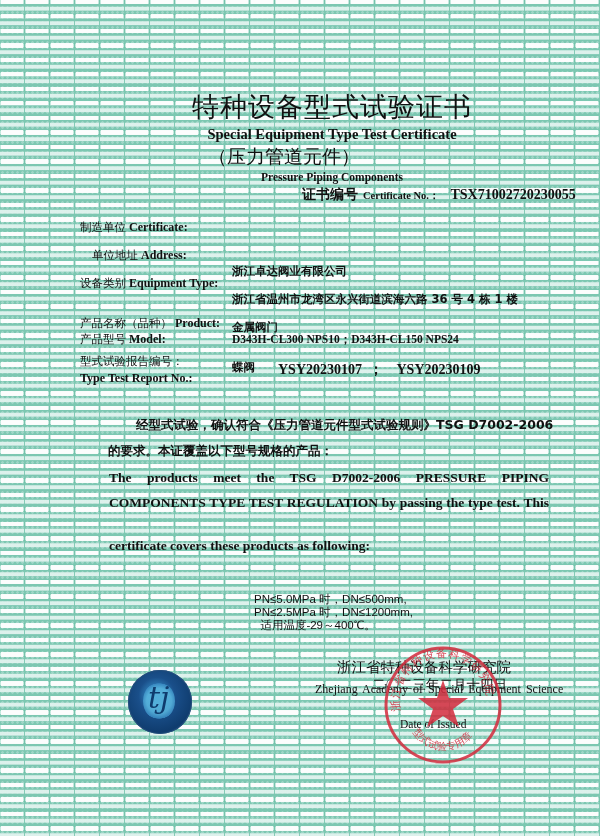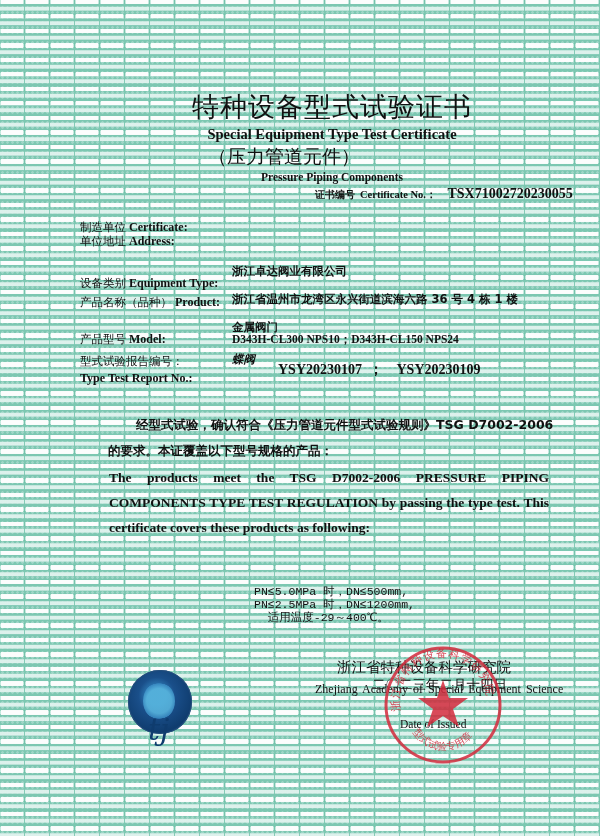--- a/index.html
+++ b/index.html
@@ -33,47 +33,47 @@
     .abs { position: absolute; white-space: nowrap; padding-left: 32px; }
     .title-cn { top: 89px; left: 0; width: 600px; text-align: center;
       font-family: "DejaVu Sans", sans-serif; font-size: 27px; letter-spacing: 1px; color: #111; }
     .title-en { top: 126px; left: 0; width: 600px; text-align: center;
       font-weight: bold; font-size: 14.5px; }
     .sub-cn { top: 144px; left: 0; width: 504px; text-align: center;
       font-family: "DejaVu Sans", sans-serif; font-size: 19px; }
     .sub-en { top: 171px; left: 0; width: 600px; text-align: center;
       font-weight: bold; font-size: 11.5px; }
     .certno { top: 186px; left: 270px; font-size: 12px; }
-    .certno .cn { font-family: "DejaVu Sans", sans-serif; font-size: 10px; font-weight: bold; margin-left: 13px; }
+    .certno .cn { font-family: "DejaVu Sans", sans-serif; font-size: 14px; font-weight: bold; }
     .certno .en { font-weight: bold; font-size: 10.5px; margin-left: 2px; }
     .certno .val { font-weight: bold; font-size: 14px; margin-left: 8px; }
     .label { left: 48px; font-size: 12px; font-weight: bold; }
     .label .cn { font-family: "DejaVu Sans", sans-serif; font-size: 11.5px; font-weight: normal; }
     .value { font-size: 12px; }
     .value.cn { font-family: "DejaVu Sans", sans-serif; font-size: 11.5px; font-weight: bold; margin-top: 44px; }
     .value.model { font-weight: bold; font-size: 11.5px; }
     .value.report { font-weight: bold; font-size: 14px; margin-left: 44px; }
     .para-cn { left: 76px; font-family: "DejaVu Sans", sans-serif; font-size: 12.5px; font-weight: bold; }
     .para-cn2 { left: 76px; font-family: "DejaVu Sans", sans-serif; font-size: 12.5px; font-weight: bold; }
     .para-en { left: 77px; width: 440px; font-weight: bold; font-size: 13.5px;
       text-align: justify; text-align-last: justify; }
-    .para-en.last { text-align-last: left; }
-    .spec { left: 222px; font-family: Liberation Mono, monospace; font-size: 11.5px; line-height: 13px; }
+    .para-en.last { text-align-last: left; margin-top: 18px; }
+    .spec { left: 222px; font-family: Liberation Sans, sans-serif; font-size: 11.5px; line-height: 13px; margin-top: 8px; }
     .org-cn { top: 658px; left: 305px; font-family: "DejaVu Sans", sans-serif; font-size: 14.5px; }
     .org-en { top: 682px; left: 283px; font-size: 12px; word-spacing: 2px; }
     .date-cn { top: 676px; left: 340px; font-family: "DejaVu Sans", sans-serif; font-size: 13.5px; }
     .date-en { top: 718px; left: 368px; font-size: 11.5px; }
     .seal { position: absolute; left: 383px; top: 644px; width: 120px; height: 122px; }
     .hologram { position: absolute; left: 128px; top: 670px; width: 64px; height: 64px; border-radius: 50%;
       background: radial-gradient(circle at 45% 40%, #2d7bb5 0 18%, #1a4f8a 35%, #0f3c6e 70%, #1a5fa0 100%);
       box-shadow: 0 0 0 1px #264f7c inset; }
     .hologram .mark { position: absolute; left: 15px; top: 12px; width: 32px; height: 38px; border-radius: 50%;
       background: radial-gradient(circle, #5ab8e0 0 50%, #3a8cc4 70%, transparent 72%); opacity: 0.85; }
     .hologram .glyph { position: absolute; left: 20px; top: 10px; font-family: "DejaVu Serif", serif;
-      font-style: italic; font-size: 30px; color: #0f3c6e; margin-top: 32px; }
+      font-style: italic; font-size: 30px; color: #0f3c6e; }
   </style>
 </head>
 <body>
 
 <div class="bg-tint"></div>
 <div class="bg-layer"></div>
 
 <div class="abs title-cn">特种设备型式试验证书</div>
 <div class="abs title-en">Special Equipment Type Test Certificate</div>
 <div class="abs sub-cn">（压力管道元件）</div>
@@ -84,37 +84,37 @@
   <span class="en">Certificate No.：</span>
   <span class="val">TSX71002720230055</span>
 </div>
 
 <div class="abs label" style="top:220px;">
   <span class="cn">制造单位</span>
   <span>Certificate:</span>
 </div>
 <div class="abs value cn" style="top:220px; left:200px;">浙江卓达阀业有限公司</div>
 
-<div class="abs label" style="top:234px;">
+<div class="abs label" style="top:248px;margin-left:12px;">
   <span class="cn">单位地址</span>
   <span>Address:</span>
 </div>
 <div class="abs value cn" style="top:248px; left:200px;">浙江省温州市龙湾区永兴街道滨海六路 36 号 4 栋 1 楼</div>
 
 <div class="abs label" style="top:276px;">
   <span class="cn">设备类别</span>
   <span>Equipment Type:</span>
 </div>
 <div class="abs value cn" style="top:276px; left:200px;">金属阀门</div>
 
-<div class="abs label" style="top:295px;">
+<div class="abs label" style="top:316px;">
   <span class="cn">产品名称（品种）</span>
   <span>Product:</span>
 </div>
-<div class="abs value cn" style="top:308px; left:200px;font-style:italic;">蝶阀</div>
+<div class="abs value cn" style="top:316px; left:200px;">蝶阀</div>
 
 <div class="abs label" style="top:332px;">
   <span class="cn">产品型号</span>
   <span>Model:</span>
 </div>
 <div class="abs value model" style="top:332px; left:200px;">D343H-CL300 NPS10；D343H-CL150 NPS24</div>
 
 <div class="abs label" style="top:354px;">
   <span class="cn">型式试验报告编号：</span>
 </div>

